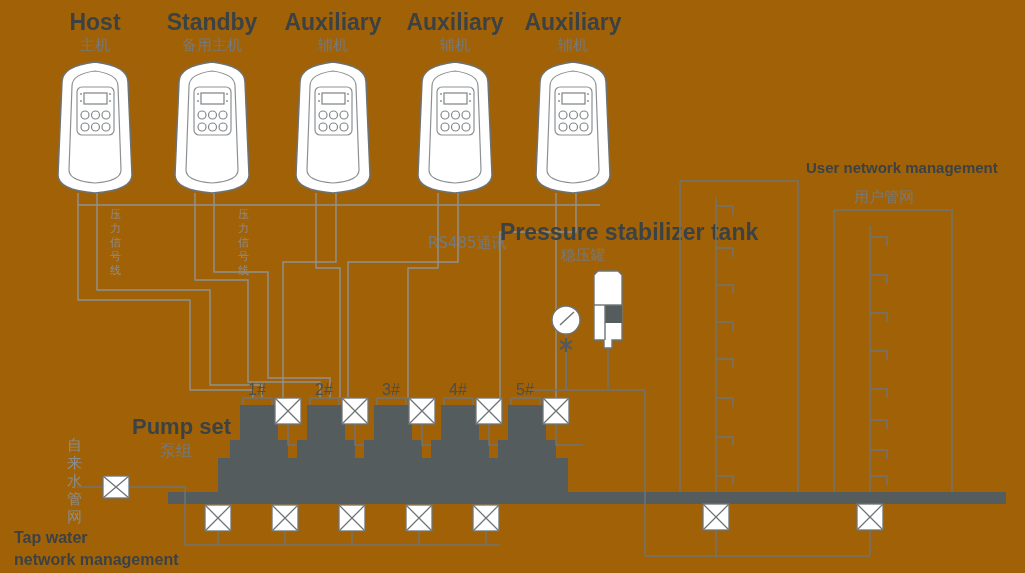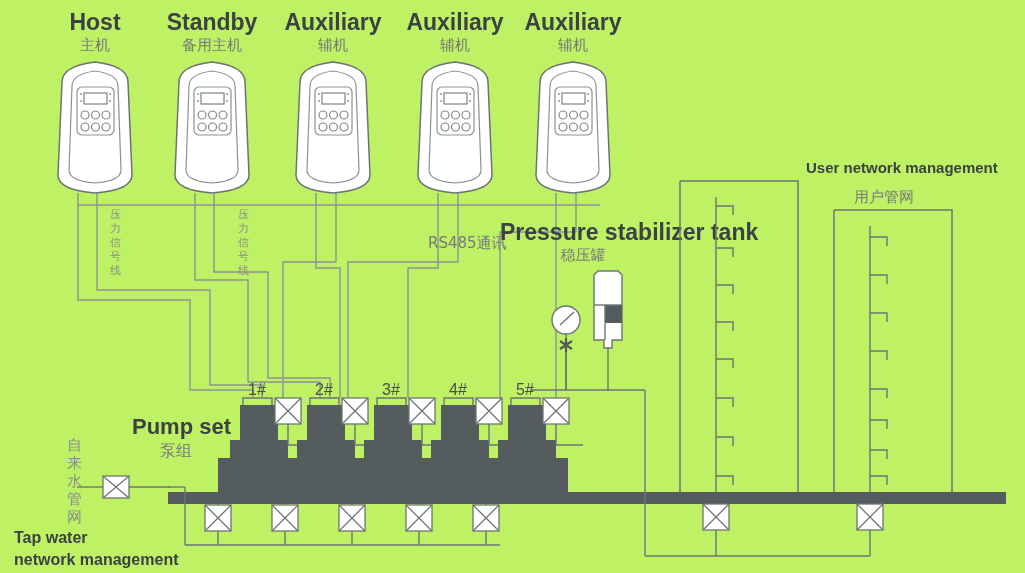--- a/index.html
+++ b/index.html
@@ -8,21 +8,21 @@
     padding: 0;
     background: #ffffff;
   }
   body {
     font-family: "Liberation Sans", sans-serif;
   }
   #diagram-root {
     position: relative;
     width: 1025px;
     height: 573px;
-    background: #bef264;
+    background: #a16207;
     overflow: hidden;
   }
   #diagram-svg {
     position: absolute;
     top: 0;
     left: 0;
     width: 1025px;
     height: 573px;
   }
   .en-title {

